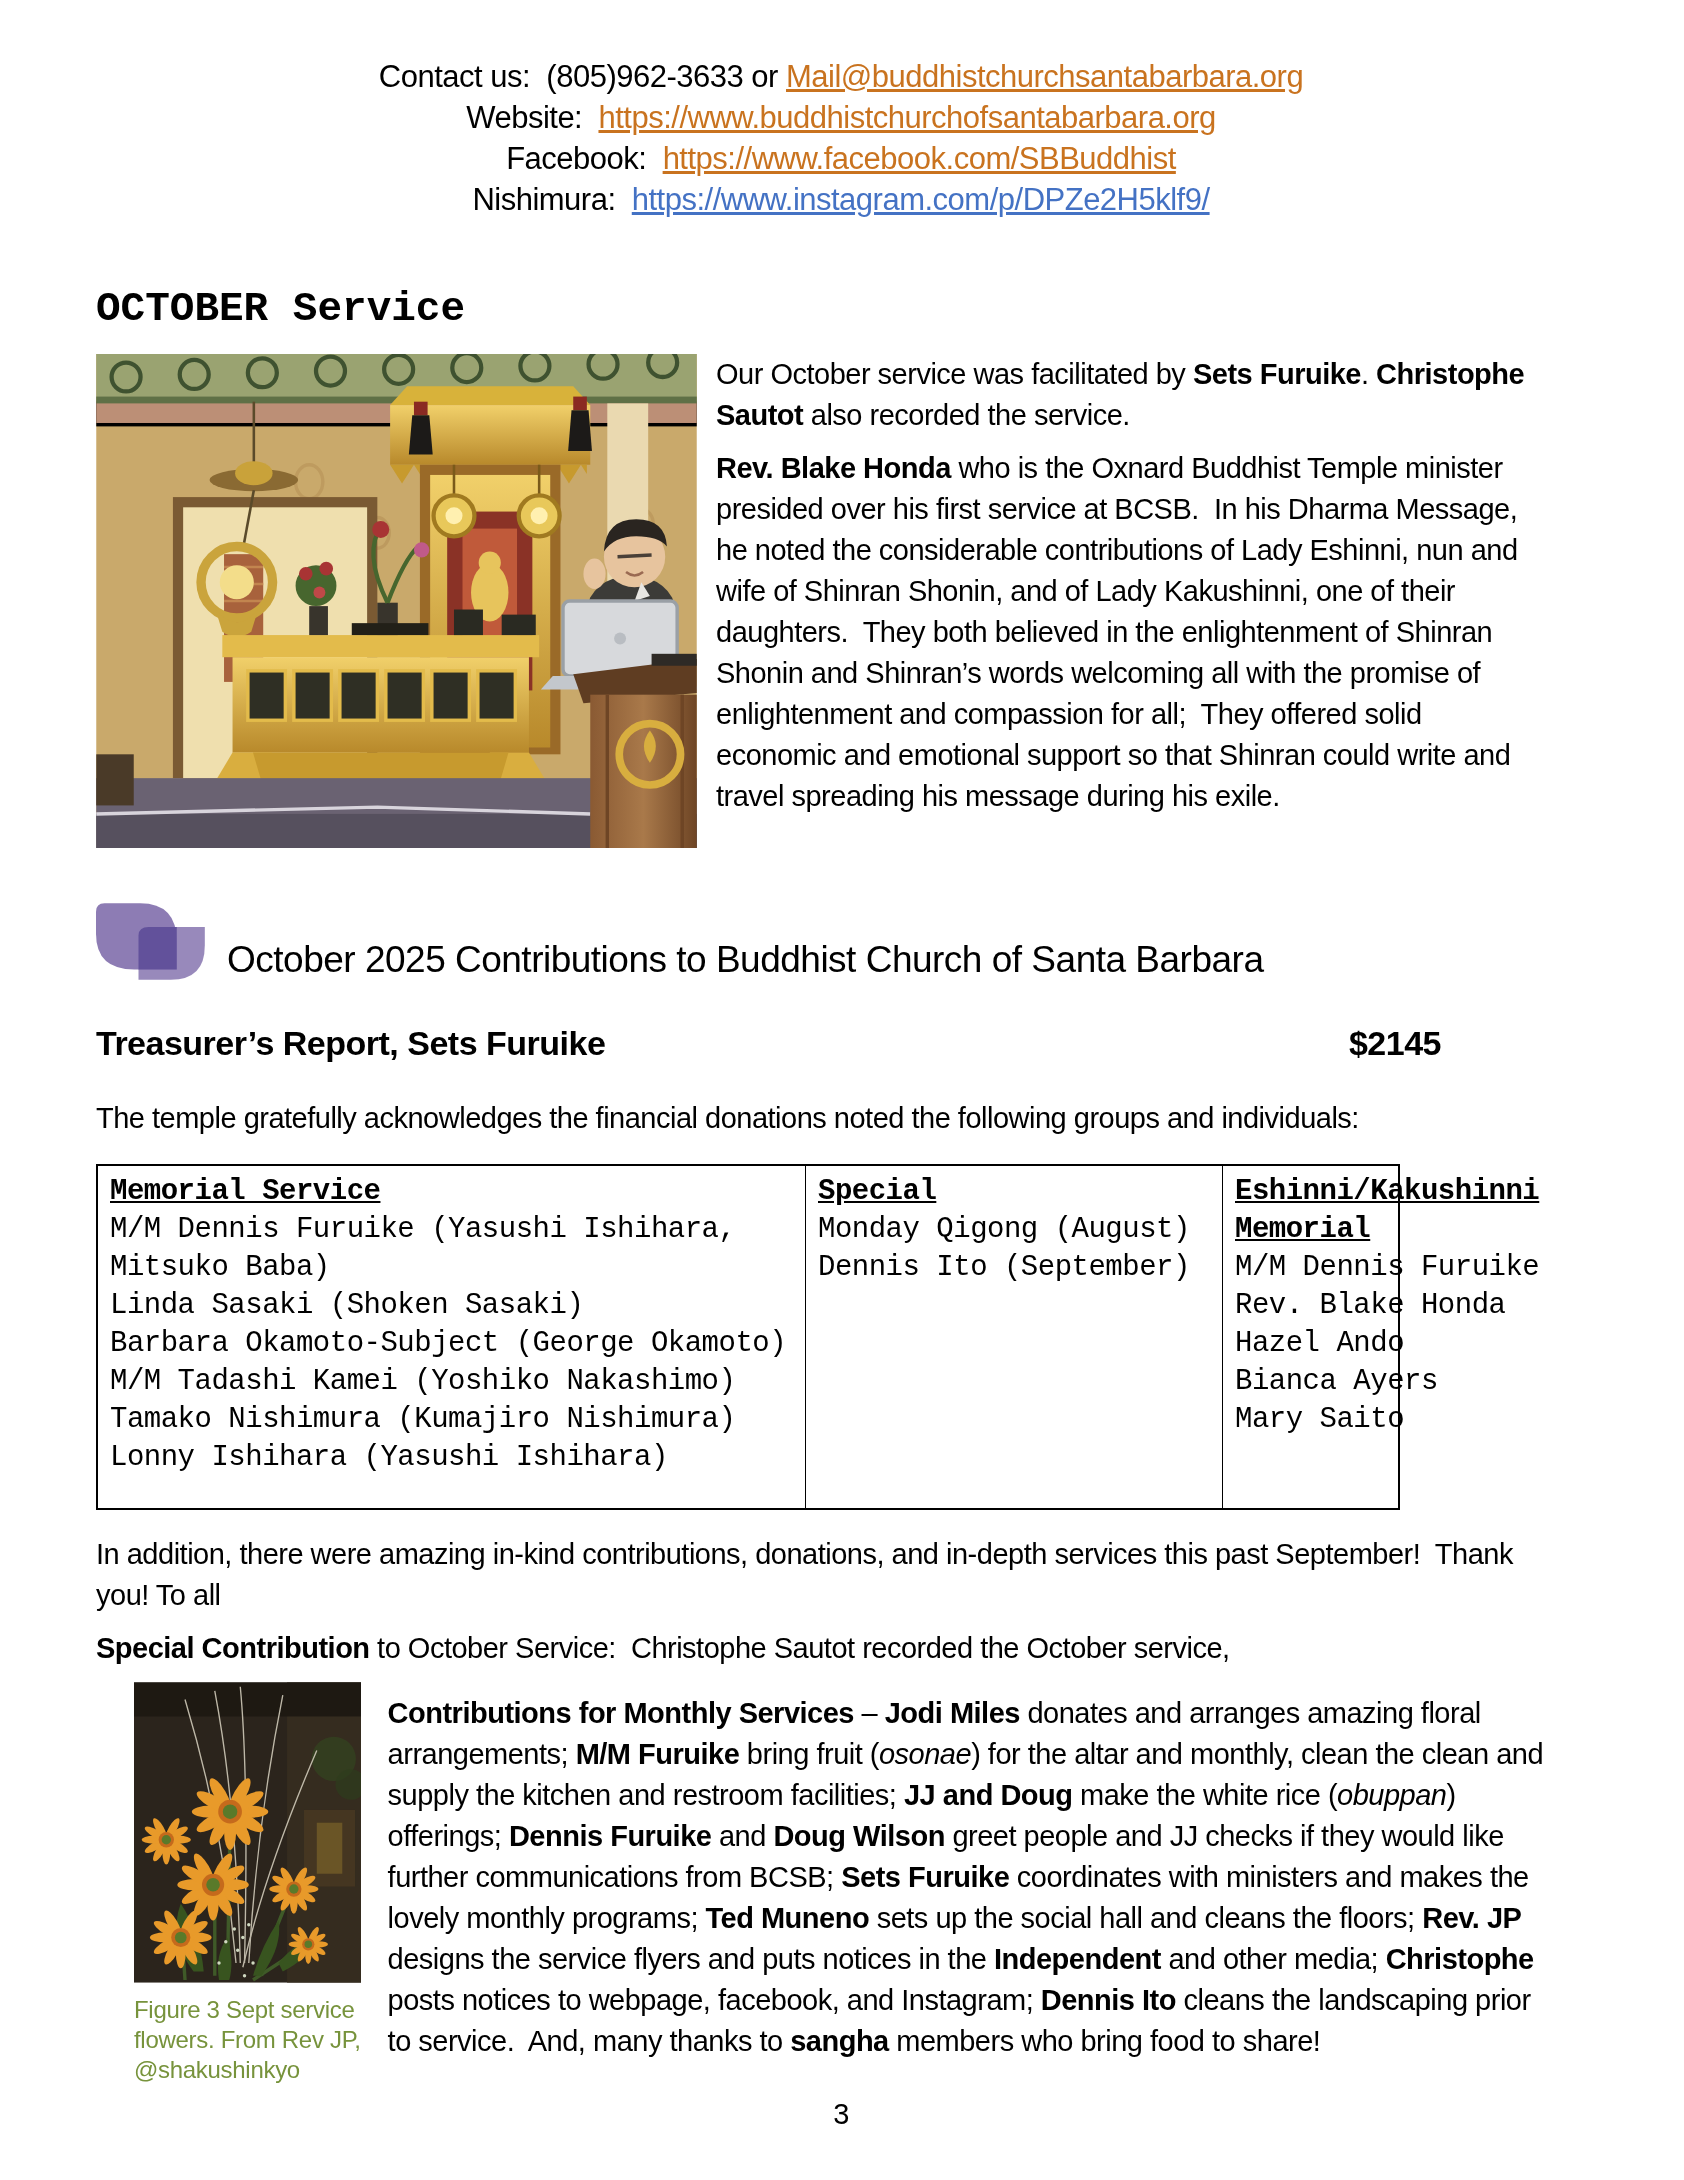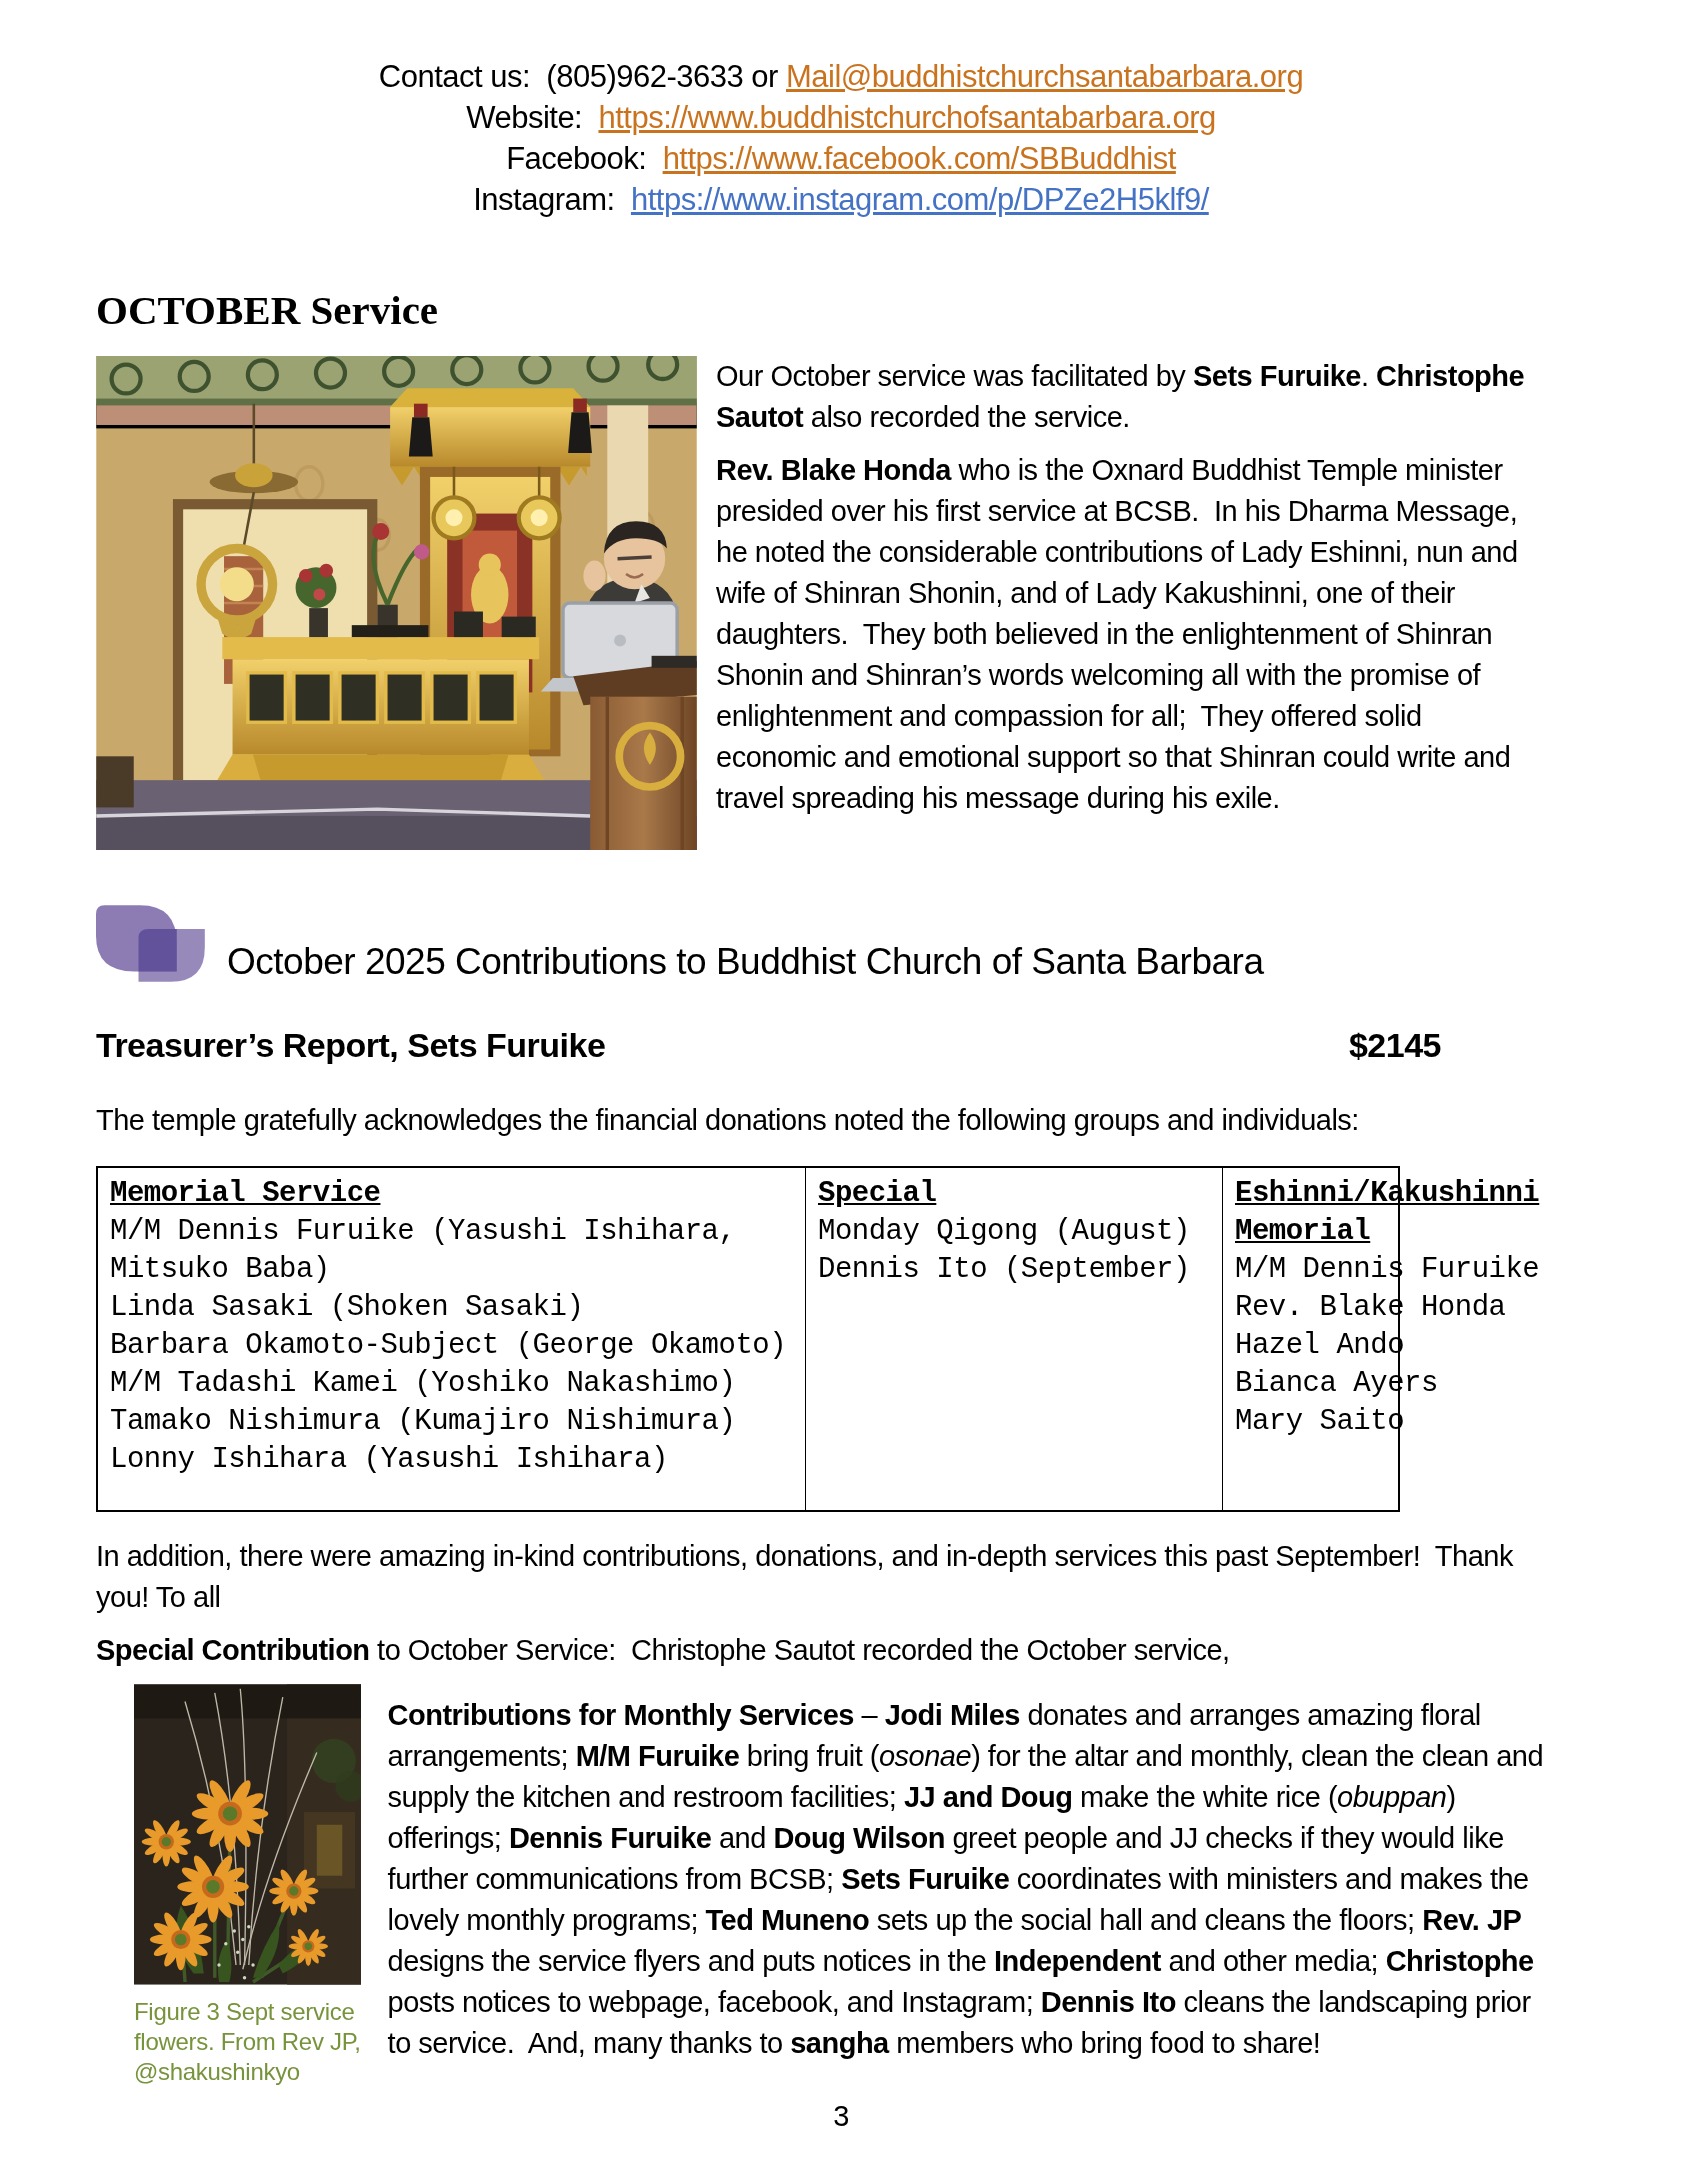--- a/index.html
+++ b/index.html
@@ -23,21 +23,21 @@
   .i{font-style:italic;}
   .orange{color:var(--link-orange);text-decoration:underline;}
   .blue{color:var(--link-blue);text-decoration:underline;}
 
   
   .contact{margin-top:56px;text-align:center;font-size:31px;line-height:41px;}
 
   
   .h-serif{
     margin-top:66px;
-    font-family:Liberation Serif, serif;
+    font-family:Liberation Mono, monospace;
     font-weight:bold;font-size:41px;letter-spacing:0;
   }
 
   
   .oct-row{margin-top:22px;display:flex;align-items:flex-start;}
   .altar-fig{width:601px;height:494px;flex:0 0 auto;overflow:hidden;}
   .oct-text{margin-left:19px;width:833px;font-size:29px;line-height:41px;}
   .oct-text p + p{margin-top:12px;}
 
   
@@ -75,21 +75,21 @@
 </style>
 </head>
 <body>
 
 <div class="page">
 
   <div class="contact">
     <div class="rich"><span>Contact us:  (805)962-3633 or </span><span class="orange">Mail@buddhistchurchsantabarbara.org</span></div>
     <div class="rich"><span>Website:  </span><span class="orange">https://www.buddhistchurchofsantabarbara.org</span></div>
     <div class="rich"><span>Facebook:  </span><span class="orange">https://www.facebook.com/SBBuddhist</span></div>
-    <div class="rich"><span>Instagram:  </span><span class="blue">https://www.instagram.com/p/DPZe2H5klf9/</span></div>
+    <div class="rich"><span>Nishimura:  </span><span class="blue">https://www.instagram.com/p/DPZe2H5klf9/</span></div>
   </div>
 
   <h1 class="h-serif">OCTOBER Service</h1>
 
   <div class="oct-row">
     <div class="altar-fig">
       <svg width="601" height="494" viewBox="0 0 705 580" xmlns="http://www.w3.org/2000/svg">
         <defs>
           <linearGradient id="gold" x1="0" y1="0" x2="0" y2="1">
             <stop offset="0" stop-color="#f1d06a"></stop>

